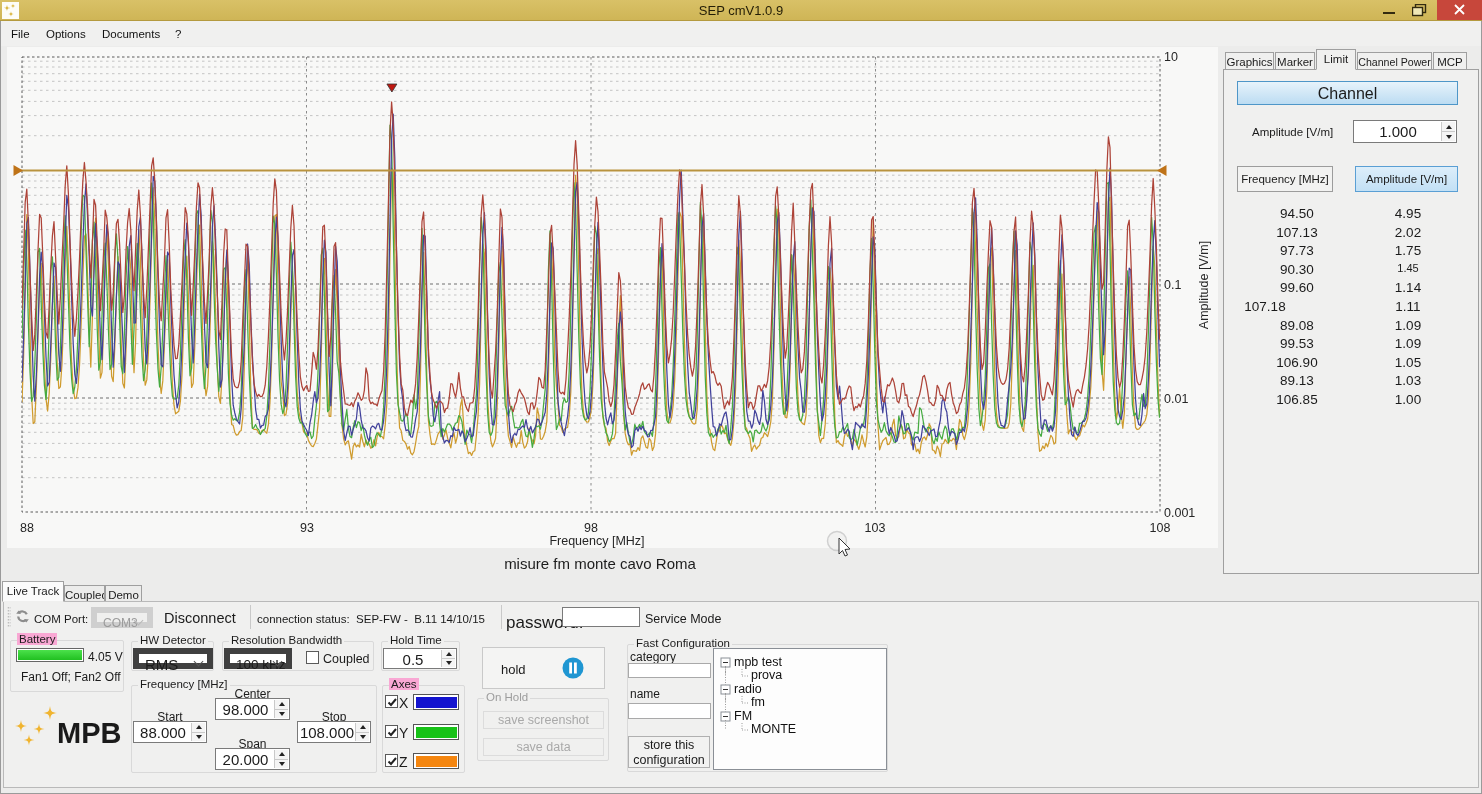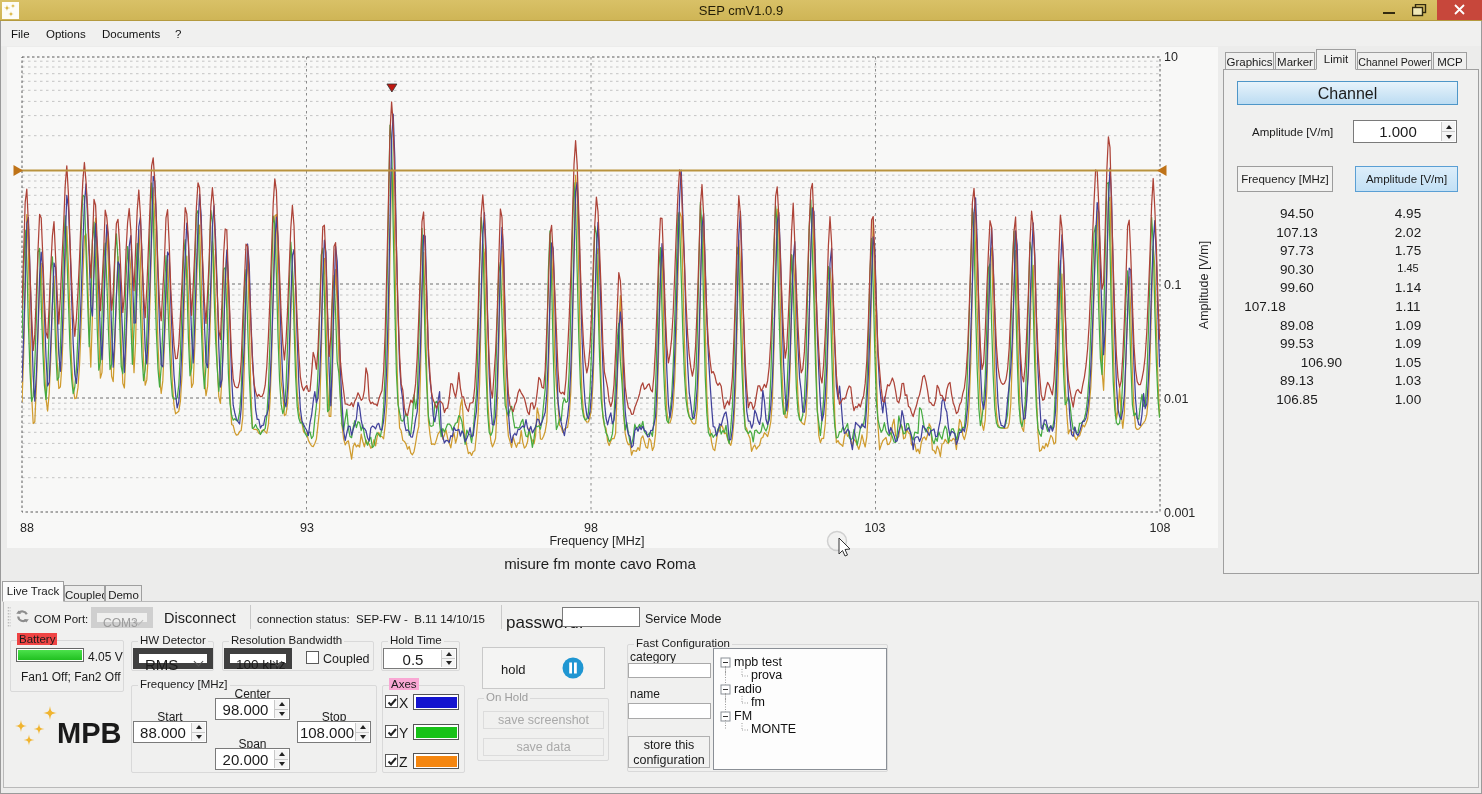--- a/index.html
+++ b/index.html
@@ -167,21 +167,21 @@
 <div class="lbl" style="left:1252px;top:261.8px;width:90px;text-align:center;font-size:13.5px">90.30</div>
 <div class="lbl" style="left:1363px;top:261.8px;width:90px;text-align:center;font-size:11px">1.45</div>
 <div class="lbl" style="left:1252px;top:280.40000000000003px;width:90px;text-align:center;font-size:13.5px">99.60</div>
 <div class="lbl" style="left:1363px;top:280.40000000000003px;width:90px;text-align:center;font-size:13.5px">1.14</div>
 <div class="lbl" style="left:1220px;top:299.00000000000006px;width:90px;text-align:center;font-size:13.5px">107.18</div>
 <div class="lbl" style="left:1363px;top:299.00000000000006px;width:90px;text-align:center;font-size:13.5px">1.11</div>
 <div class="lbl" style="left:1252px;top:317.6000000000001px;width:90px;text-align:center;font-size:13.5px">89.08</div>
 <div class="lbl" style="left:1363px;top:317.6000000000001px;width:90px;text-align:center;font-size:13.5px">1.09</div>
 <div class="lbl" style="left:1252px;top:336.2000000000001px;width:90px;text-align:center;font-size:13.5px">99.53</div>
 <div class="lbl" style="left:1363px;top:336.2000000000001px;width:90px;text-align:center;font-size:13.5px">1.09</div>
-<div class="lbl" style="left:1252px;top:354.8000000000001px;width:90px;text-align:right;font-size:13.5px">106.90</div>
+<div class="lbl" style="left:1252px;top:354.8000000000001px;width:90px;text-align:center;font-size:13.5px">106.90</div>
 <div class="lbl" style="left:1363px;top:354.8000000000001px;width:90px;text-align:center;font-size:13.5px">1.05</div>
 <div class="lbl" style="left:1252px;top:373.40000000000015px;width:90px;text-align:center;font-size:13.5px">89.13</div>
 <div class="lbl" style="left:1363px;top:373.40000000000015px;width:90px;text-align:center;font-size:13.5px">1.03</div>
 <div class="lbl" style="left:1252px;top:392.00000000000017px;width:90px;text-align:center;font-size:13.5px">106.85</div>
 <div class="lbl" style="left:1363px;top:392.00000000000017px;width:90px;text-align:center;font-size:13.5px">1.00</div>
 <div class="btab" style="left:2px;top:581px;width:62px;height:21px;background:#fbfbfb;z-index:3;border-bottom:1px solid #f0f0ef;font-size:11.5px">Live Track</div>
 <div class="btab" style="left:64px;top:585px;width:41px;font-size:11.5px">Coupled</div>
 <div class="btab" style="left:105px;top:585px;width:37px;font-size:11.5px">Demo</div>
 <div class="abs bpanel"></div>
 <svg class="abs" style="left:7px;top:606px" width="4" height="22">
@@ -200,21 +200,21 @@
     <div class="chev" style="border-color:#b9b9b9"></div>
   </div>
 <div class="lbl" style="left:164px;top:610px;font-size:14.5px">Disconnect</div>
 <div class="vsep" style="left:250px;top:605px;height:24px"></div>
 <div class="lbl" style="left:257px;top:613px;font-size:11.5px">connection status:&nbsp; SEP-FW -&nbsp; B.11 14/10/15</div>
 <div class="vsep" style="left:501px;top:605px;height:24px"></div>
 <div class="lbl" style="left:506px;top:613px;font-size:17px">password:</div>
 <div class="inp" style="left:562px;top:607px;width:78px;height:20px"></div>
 <div class="lbl" style="left:645px;top:612px;font-size:12.5px">Service Mode</div>
 <div class="gb" style="left:10px;top:640px;width:114px;height:52px;border-color:#d9d9d9">
-    <div class="glabel" style="color:#1b1b1b;background:#ef4444">Battery</div>
+    <div class="glabel" style="color:#1b1b1b;background:#f9a8d4">Battery</div>
   </div>
 <div class="abs" style="left:16px;top:648px;width:68px;height:14px;border:1px solid #666;background:#fff;padding:1px">
     <div style="width:100%;height:100%;background:linear-gradient(#4be14b,#21c021)"></div>
   </div>
 <div class="lbl" style="left:88px;top:650px;font-size:12px">4.05 V</div>
 <div class="lbl" style="left:21px;top:670px;font-size:12px">Fan1 Off; Fan2 Off</div>
 <svg class="abs" style="left:0px;top:700px" width="132" height="60">
     <path d="M 50,6 C 50.77,11.46 51.54,12.23 57,13 C 51.54,13.77 50.77,14.54 50,20 C 49.23,14.54 48.46,13.77 43,13 C 48.46,12.23 49.23,11.46 50,6 Z" fill="#f0b42f"></path>
     <path d="M 21,20 C 21.66,24.68 22.32,25.34 27,26 C 22.32,26.66 21.66,27.32 21,32 C 20.34,27.32 19.68,26.66 15,26 C 19.68,25.34 20.34,24.68 21,20 Z" fill="#f0b42f"></path>
     <path d="M 39,23.5 C 39.605,27.79 40.21,28.395 44.5,29 C 40.21,29.605 39.605,30.21 39,34.5 C 38.395,30.21 37.79,29.605 33.5,29 C 37.79,28.395 38.395,27.79 39,23.5 Z" fill="#f0b42f"></path>

